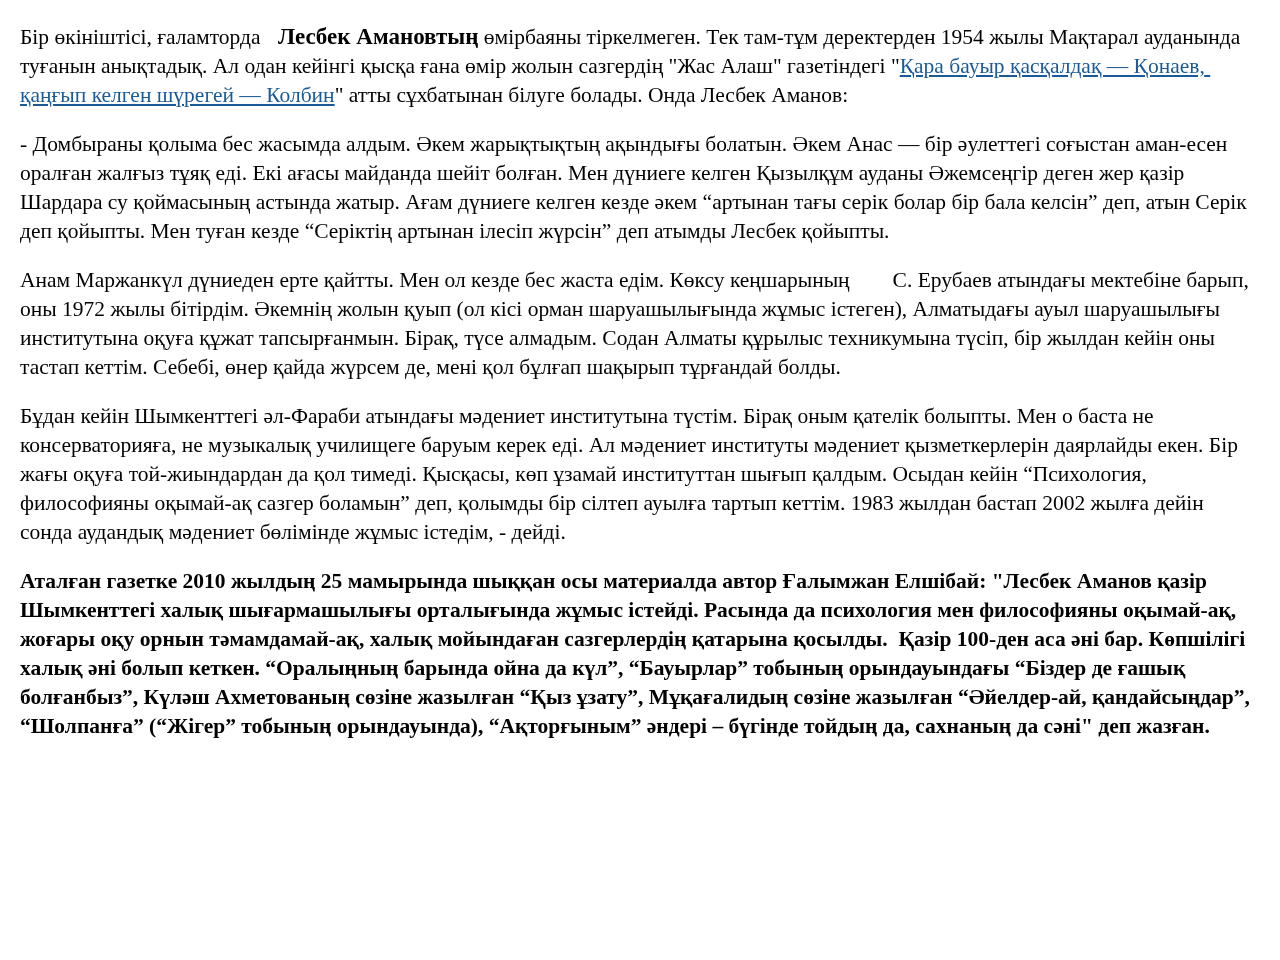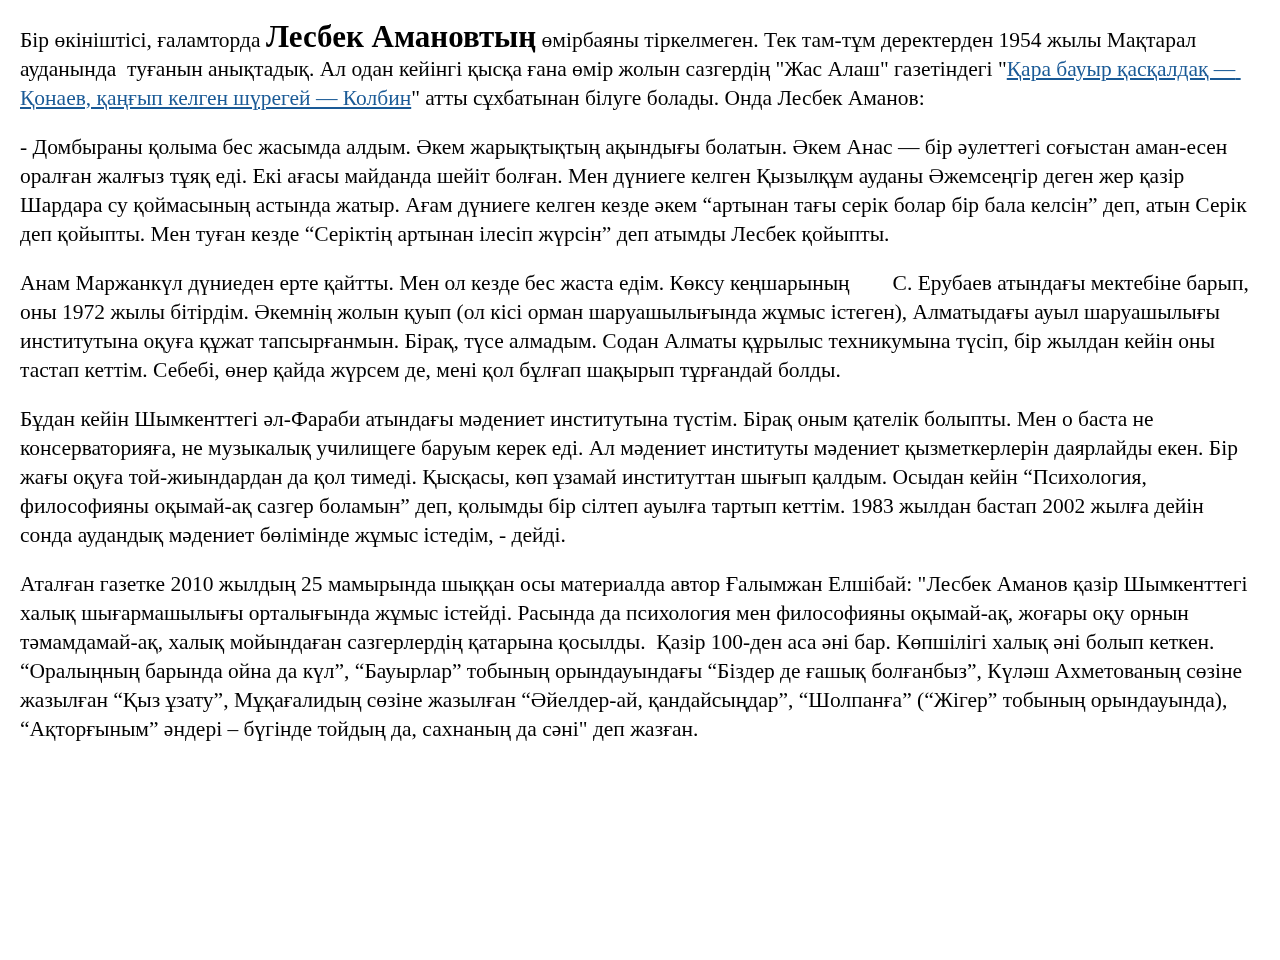--- a/index.html
+++ b/index.html
@@ -27,24 +27,26 @@
     font-size: 21.5px;
     line-height: 29px;
     margin: 0 0 20px 0;
     text-align: left;
     word-spacing: 0px;
     letter-spacing: 0px;
     white-space: pre-wrap;
   }
   .para:last-child {
     margin-bottom: 17px;
+    font-weight: bold;
   }
   .name-strong {
     font-weight: bold;
-    font-size: 31px;
+    font-size: 23px;
+    margin-left: 12px;
   }
   .article-link {
     color: #1a5a96;
     text-decoration: underline;
     text-underline-offset: 2px;
     cursor: pointer;
   }
 </style>
 </head>
 <body>

